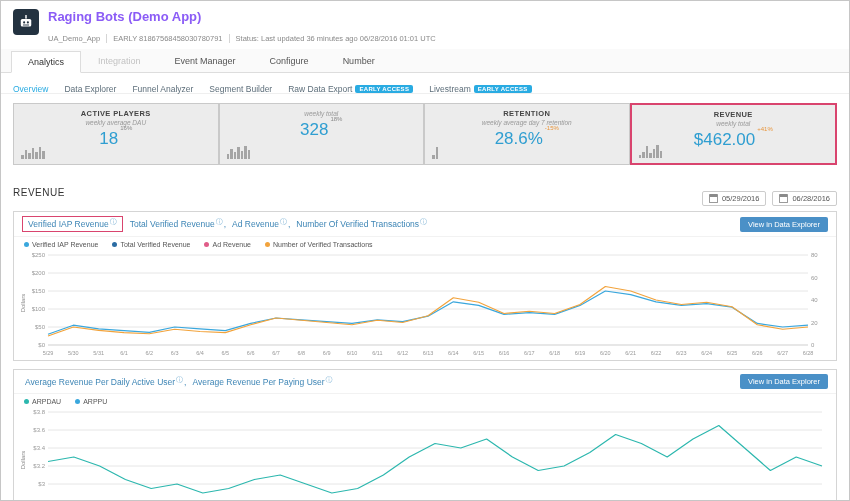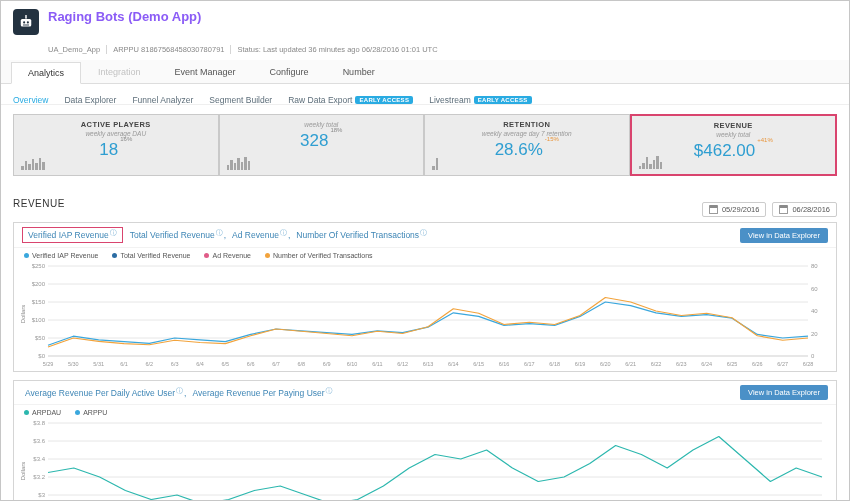--- a/index.html
+++ b/index.html
@@ -3,21 +3,21 @@
 <meta charset="utf-8">
 <style>
   * { margin:0; padding:0; box-sizing:border-box; }
   body { background:#dcdcdc; font-family:"Liberation Sans", sans-serif; }
   .page { width:850px; height:501px; margin:0 auto; background:#ffffff; overflow:hidden; border:1px solid #c6c6c6; }
 
   
   .app-header { display:flex; align-items:flex-start; gap:9px; padding:8px 12px 6px; background:#fff; }
   .logo { width:26px; height:26px; background:#233240; border-radius:4px; display:flex; align-items:center; justify-content:center; flex:0 0 auto; }
   .app-title { font-size:13px; font-weight:bold; color:#8b5cf6; }
-  .app-meta { margin-top:21px; font-size:7.5px; color:#8a8a8a; display:flex; align-items:center; }
+  .app-meta { margin-top:10px; font-size:7.5px; color:#8a8a8a; display:flex; align-items:center; }
   .app-meta span { padding:0 6px; }
   .app-meta span:first-child { padding-left:0; }
   .app-meta span + span { border-left:1px solid #d5d5d5; }
 
   
   .main-tabs { display:flex; align-items:flex-end; background:#fafafa; border-bottom:1px solid #ddd; padding:0 0 0 10px; height:24px; }
   .tab { font-size:9px; color:#555; padding:5px 16px; border:1px solid transparent; cursor:pointer; }
   .tab.active { background:#fff; border:1px solid #ddd; border-bottom:1px solid #fff; color:#333; margin-bottom:-1px; }
   .tab.disabled { color:#c3c3c3; }
 
@@ -75,21 +75,21 @@
         </g>
         <circle cx="9.5" cy="12.5" r="1.4" fill="#233240"></circle>
         <circle cx="14.5" cy="12.5" r="1.4" fill="#233240"></circle>
         <rect x="8" y="15.4" width="8" height="1.2" fill="#233240"></rect>
       </svg>
     </div>
     <div>
       <div class="app-title">Raging Bots (Demo App)</div>
       <div class="app-meta">
         <span>UA_Demo_App</span>
-        <span>ARPPU 81867568458030780791</span>
+        <span>EARLY 81867568458030780791</span>
         <span>Status: Last updated 36 minutes ago 06/28/2016 01:01 UTC</span>
       </div>
     </div>
   </header>
 
   <nav class="main-tabs">
     <div class="tab active">Analytics</div>
     <div class="tab disabled">Integration</div>
     <div class="tab">Event Manager</div>
     <div class="tab">Configure</div>

